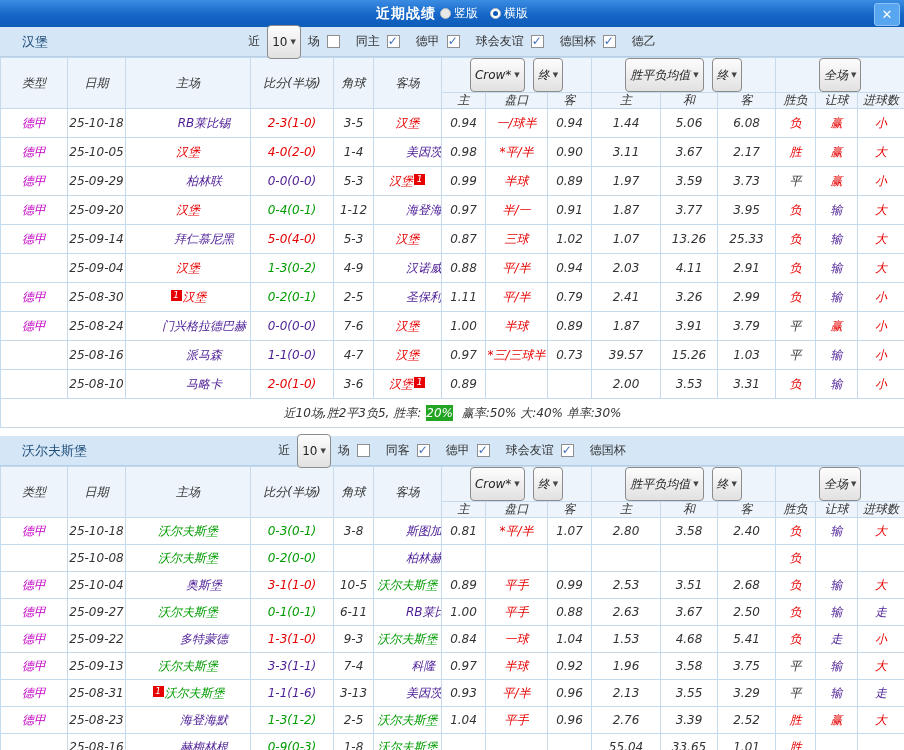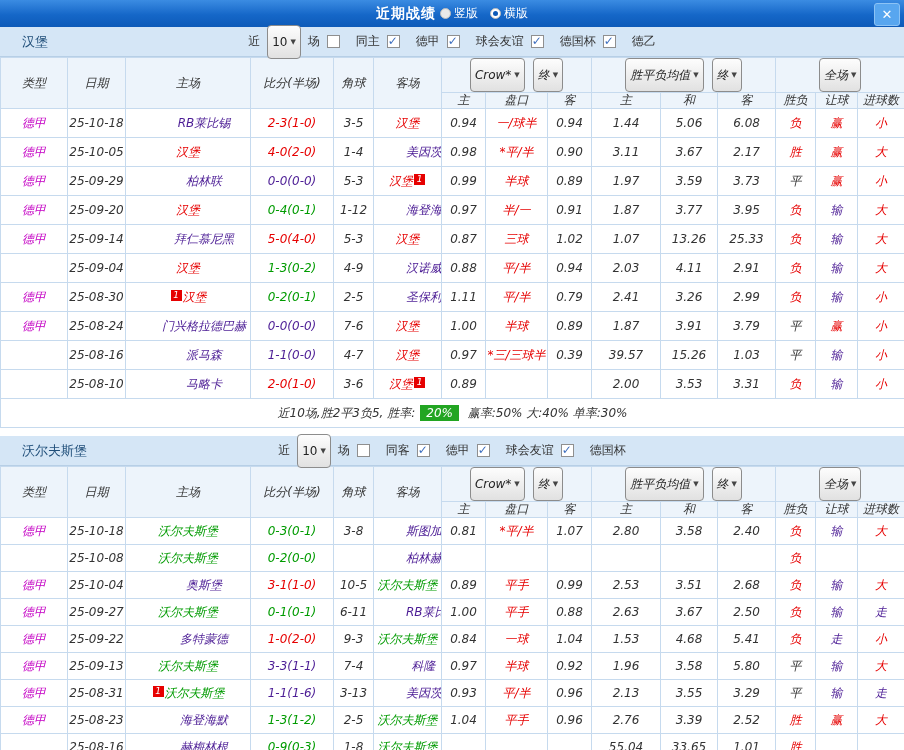--- a/index.html
+++ b/index.html
@@ -38,21 +38,21 @@
   table.tbl{border-collapse:collapse;table-layout:fixed;width:904px;font-style:italic;}
   .tbl th,.tbl td{border:1px solid #c6daee;text-align:center;padding:0;font-size:12px;
     overflow:hidden;white-space:nowrap;}
   .tbl thead th{background:#edf4fb;font-weight:normal;color:#333;}
   .hrow1 th{height:31px;}
   .hrow2 th{height:15px;line-height:15px;}
   .hgroup{display:flex;align-items:flex-end;justify-content:center;gap:8px;}
   .tbl1 tbody td{height:28px;background:#fff;}
   .tbl2 tbody td{height:26px;background:#fff;}
   .summary-row td{height:28px;background:#fff;color:#333;}
-  .badge-green{background:#22a522;color:#fff;padding:1px 6px;margin:0 5px;}
+  .badge-green{background:#22a522;color:#fff;padding:1px 0;margin:0 5px;}
   .second{margin-top:8px;}
 
   
   .lg-league{color:#c400c4;}
   .lg-friendly{background:#00a5a5;color:#fff;}
   .lg-cup{background:#961212;color:#fff;}
 
   
   .c-red{color:#e60000;}
   .c-blue{color:#4c1d95;margin-left:32px;}
@@ -325,21 +325,21 @@
             </tr>
             <tr>
               <td class="lg-cup">德国杯</td>
               <td class="c-dark">25-08-16</td>
               <td><span class="c-blue">派马森</span></td>
               <td class="c-blue">1-1(0-0)</td>
               <td class="c-dark">4-7</td>
               <td><span class="c-red">汉堡</span></td>
               <td class="c-dark">0.97</td>
               <td class="c-red">*三/三球半</td>
-              <td class="c-dark">0.39</td>
+              <td class="c-dark">0.73</td>
               <td class="c-dark">39.57</td>
               <td class="c-dark">15.26</td>
               <td class="c-dark">1.03</td>
               <td class="c-dark">平</td>
               <td class="c-blue">输</td>
               <td class="c-red">小</td>
             </tr>
             <tr>
               <td class="lg-friendly">球会友谊</td>
               <td class="c-dark">25-08-10</td>
@@ -530,21 +530,21 @@
               <td class="c-dark">3.67</td>
               <td class="c-dark">2.50</td>
               <td class="c-red">负</td>
               <td class="c-blue">输</td>
               <td class="c-blue">走</td>
             </tr>
             <tr>
               <td class="lg-league">德甲</td>
               <td class="c-dark">25-09-22</td>
               <td><span class="c-blue">多特蒙德</span></td>
-              <td class="c-red">1-0(2-0)</td>
+              <td class="c-red">1-3(1-0)</td>
               <td class="c-dark">9-3</td>
               <td><span class="c-green">沃尔夫斯堡</span></td>
               <td class="c-dark">0.84</td>
               <td class="c-red">一球</td>
               <td class="c-dark">1.04</td>
               <td class="c-dark">1.53</td>
               <td class="c-dark">4.68</td>
               <td class="c-dark">5.41</td>
               <td class="c-red">负</td>
               <td class="c-blue">走</td>
@@ -555,21 +555,21 @@
               <td class="c-dark">25-09-13</td>
               <td><span class="c-green">沃尔夫斯堡</span></td>
               <td class="c-blue">3-3(1-1)</td>
               <td class="c-dark">7-4</td>
               <td><span class="c-blue">科隆</span></td>
               <td class="c-dark">0.97</td>
               <td class="c-red">半球</td>
               <td class="c-dark">0.92</td>
               <td class="c-dark">1.96</td>
               <td class="c-dark">3.58</td>
-              <td class="c-dark">5.80</td>
+              <td class="c-dark">3.75</td>
               <td class="c-dark">平</td>
               <td class="c-blue">输</td>
               <td class="c-red">大</td>
             </tr>
             <tr>
               <td class="lg-league">德甲</td>
               <td class="c-dark">25-08-31</td>
               <td><span class="rc">1</span><span class="c-green">沃尔夫斯堡</span></td>
               <td class="c-blue">1-1(1-6)</td>
               <td class="c-dark">3-13</td>

